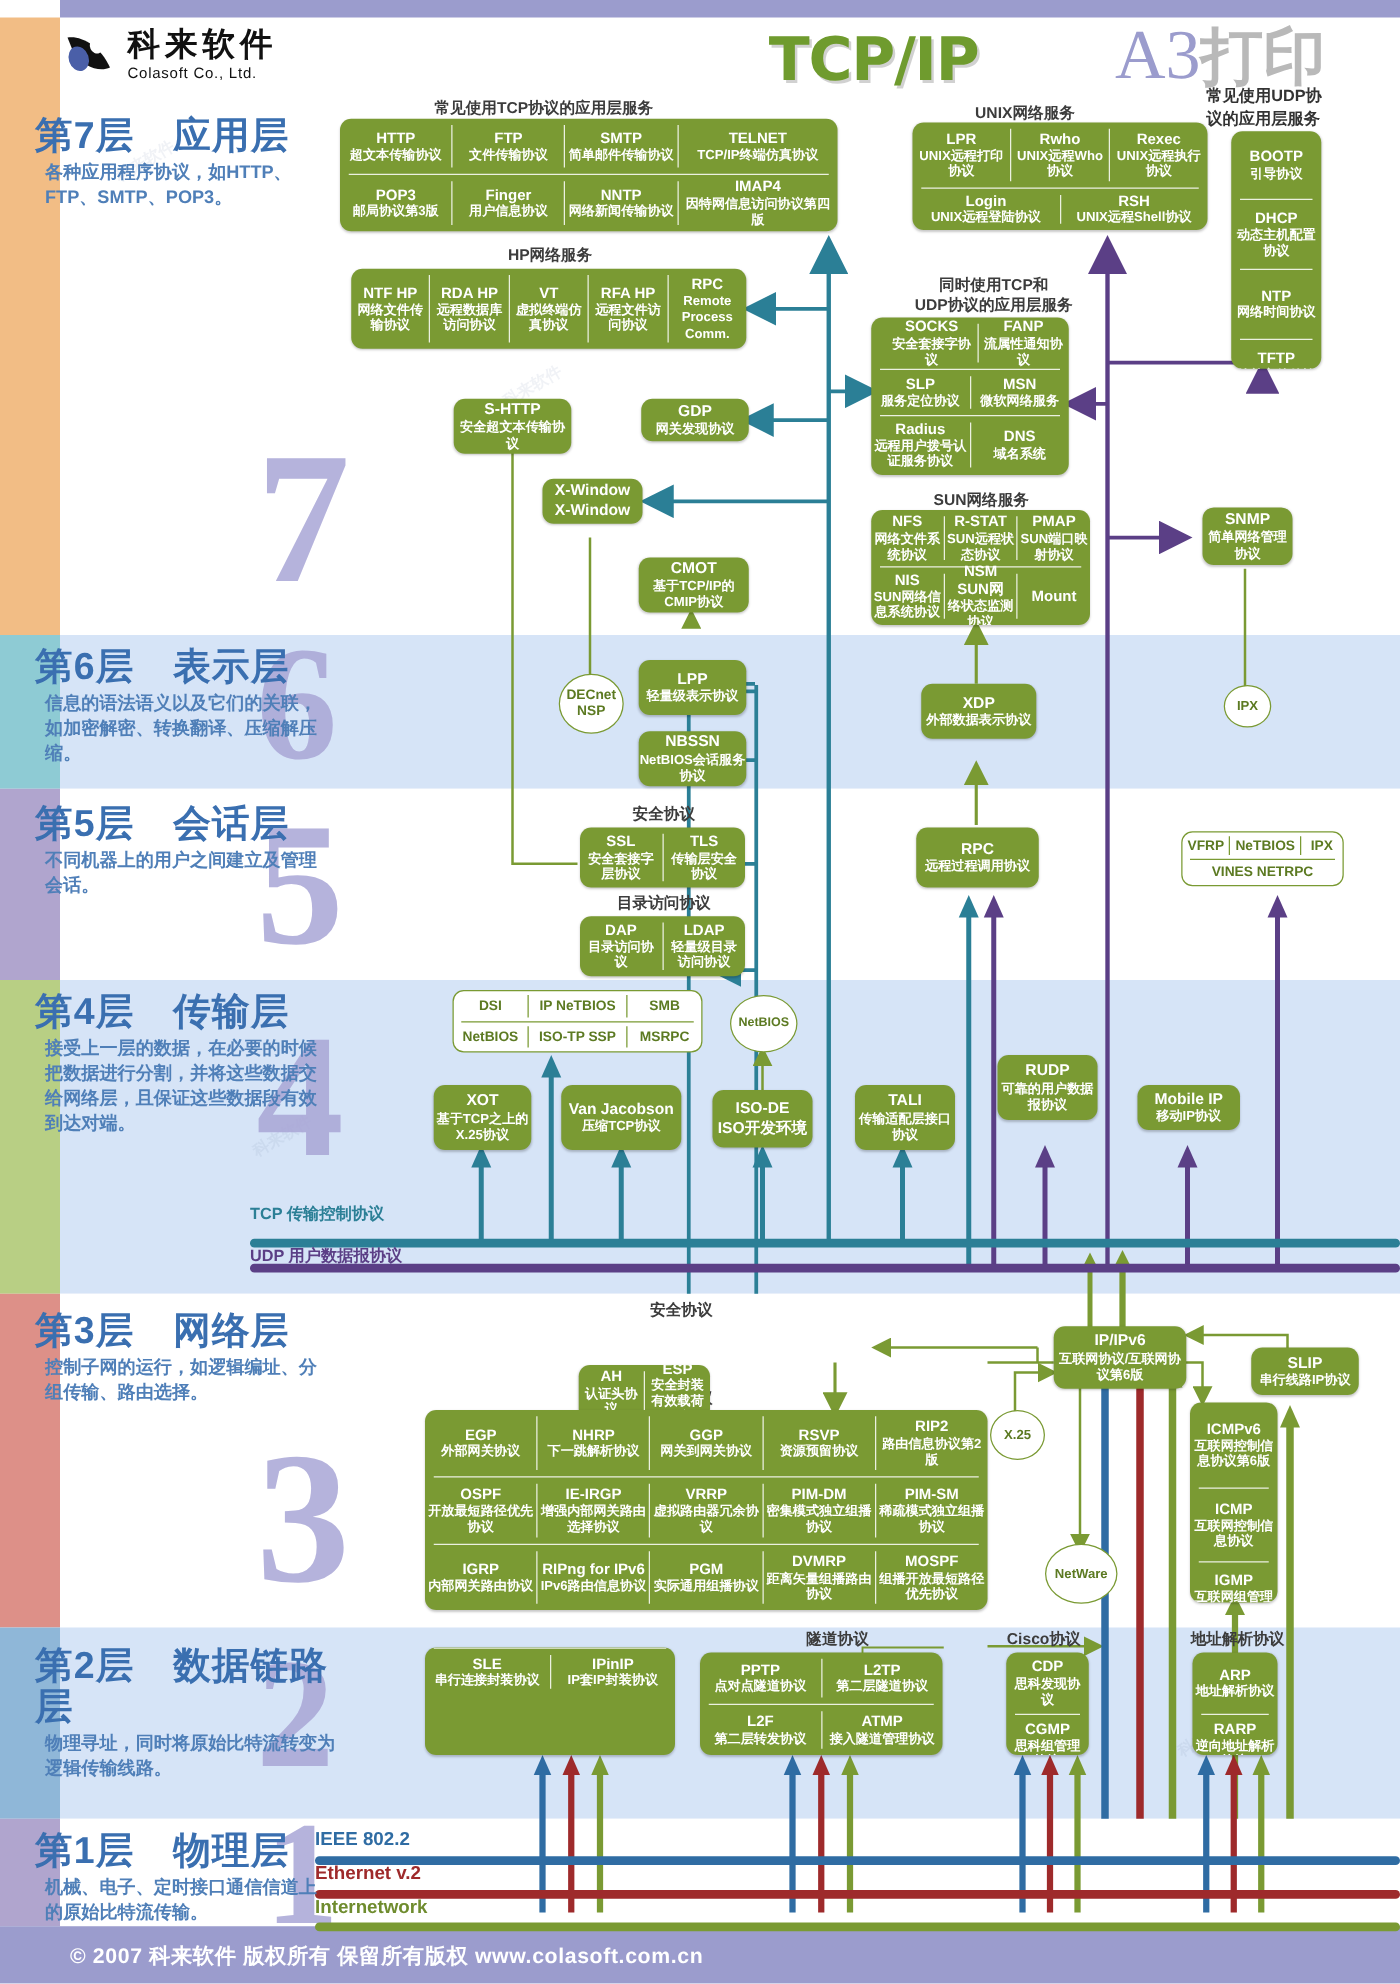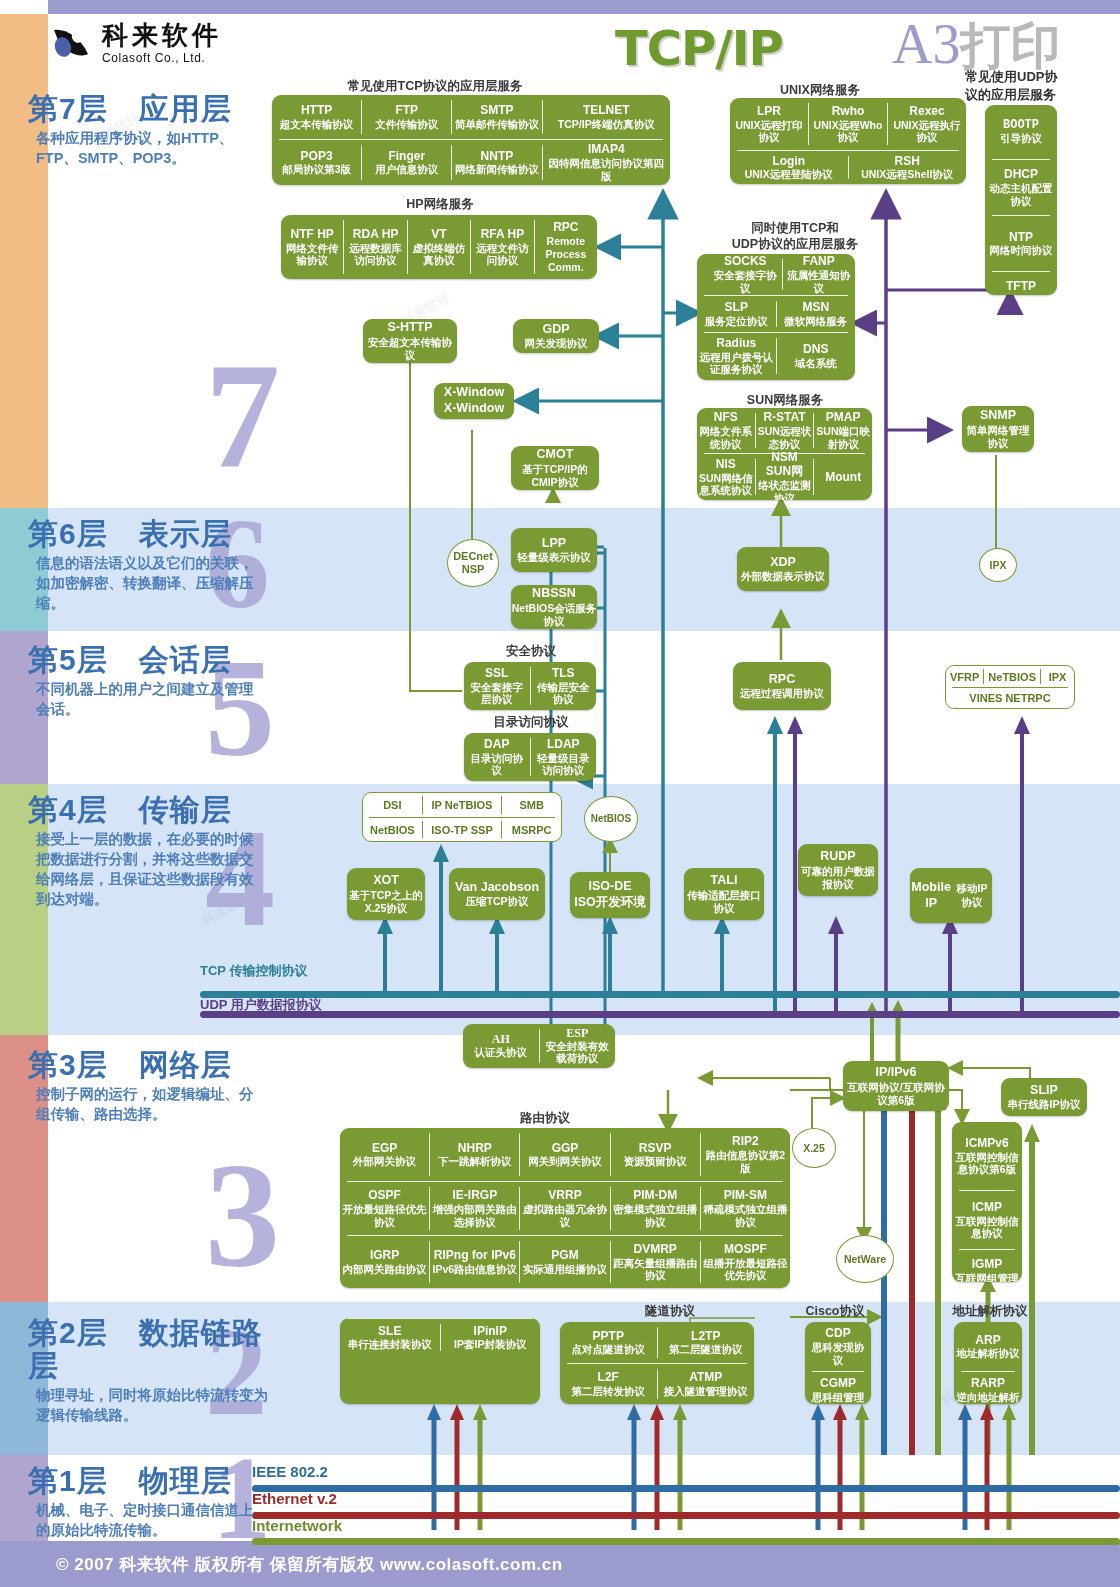--- a/index.html
+++ b/index.html
@@ -400,21 +400,21 @@
         </div>
         <div class="vr"></div>
       <div class="cell">
           <span class="nm">RSH</span>
           <span>UNIX远程Shell协议</span>
         </div>
     </div>
   </div>
 
   <div class="gbox" style="left:985px;top:105px;width:72px;height:190px;">
-    <div class="cell" style="height:46px;font-family:Liberation Mono, monospace;">
+    <div class="cell" style="height:46px;">
         <span class="nm">BOOTP</span>
         <span>引导协议</span>
       </div>
     <div class="hr"></div>
     <div class="cell" style="height:47px;">
         <span class="nm">DHCP</span>
         <span>动态主机配置协议</span>
       </div>
     <div class="hr"></div>
     <div class="cell" style="height:47px;">
@@ -655,32 +655,32 @@
       <span class="nm">ISO开发环境</span>
   </div>
   <div class="gbox single" style="left:684px;top:868px;width:80px;height:52px;flex-direction:column;">
     <span class="nm">TALI</span>
       <span>传输适配层接口协议</span>
   </div>
   <div class="gbox single" style="left:798px;top:844px;width:80px;height:52px;flex-direction:column;">
     <span class="nm">RUDP</span>
       <span>可靠的用户数据报协议</span>
   </div>
-  <div class="gbox single" style="left:910px;top:868px;width:82px;height:55px;">
+  <div class="gbox single" style="left:910px;top:868px;width:82px;height:36px;flex-direction:column;">
     <span class="nm">Mobile IP</span>
       <span>移动IP协议</span>
   </div>
 
   <div class="buslabel" style="left:200px;top:962px;color:#2b7f96;">TCP 传输控制协议</div>
   <div class="bus" style="left:200px;top:991px;width:920px;background:#2b7f96;"></div>
   <div class="buslabel" style="left:200px;top:996px;color:#5b3f86;">UDP 用户数据报协议</div>
   <div class="bus" style="left:200px;top:1011px;width:920px;background:#5b3f86;"></div>
 
   <div class="cap" style="left:460px;top:1040px;width:170px;">安全协议</div>
-  <div class="gbox" style="left:463px;top:1024px;width:152px;height:44px;font-family:Liberation Serif, serif;">
+  <div class="gbox" style="left:463px;top:1092px;width:105px;height:44px;">
     <div class="cellrow" style="height:44px;">
       <div class="cell">
           <span class="nm">AH</span>
           <span>认证头协议</span>
         </div>
         <div class="vr"></div>
       <div class="cell">
           <span class="nm">ESP</span>
           <span>安全封装有效载荷协议</span>
         </div>

